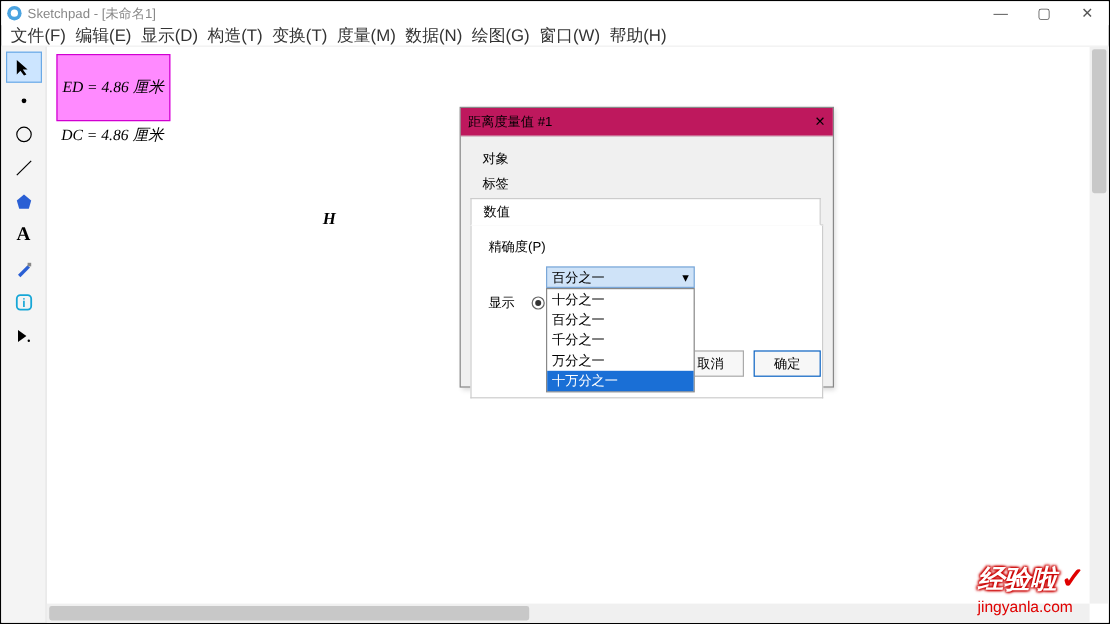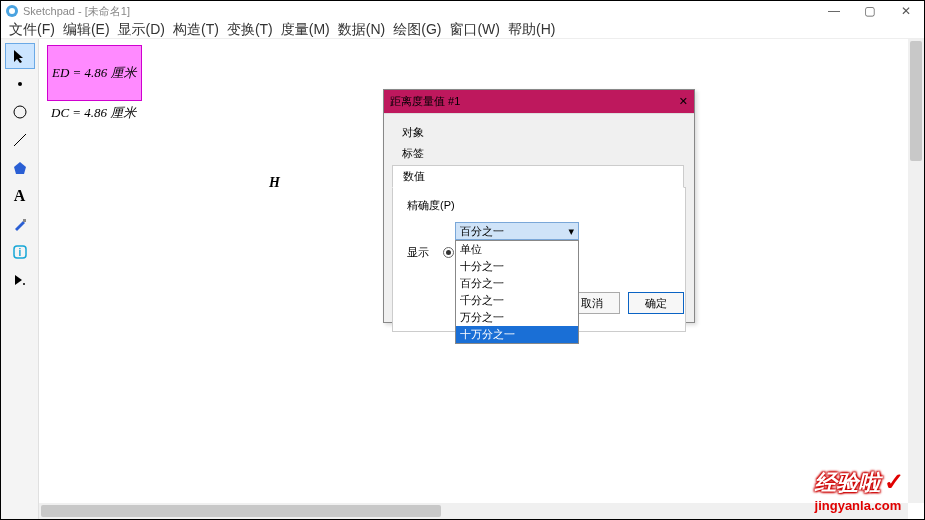--- a/index.html
+++ b/index.html
@@ -54,21 +54,21 @@
 .dialog .radio .dot { width: 11px; height: 11px; border: 1px solid #666; border-radius: 50%; display: inline-flex; align-items: center; justify-content: center;}
 .dialog .radio .dot .inner { width: 5px; height: 5px; background: #333; border-radius: 50%; }
 .dialog .buttons { position: absolute; right: 10px; bottom: 8px; display: flex; gap: 8px;}
 .dialog .buttons button { width: 56px; height: 22px; font-size: 11px; background: #f7f7f7; border: 1px solid #aaa;}
 .dialog .buttons button.primary { border: 1px solid #0a63c4; }
 
 
 .watermark { position: absolute; right: 20px; bottom: 6px; color: #fff; text-shadow: 1px 1px 2px #c00, -1px -1px 2px #c00, 1px -1px 2px #c00, -1px 1px 2px #c00; font-weight: bold; margin-top: 28px;}
 .watermark .big { font-size: 22px; font-style: italic; }
 .watermark .check { color: #e00000; text-shadow: none; font-size: 24px; }
-.watermark .small { font-size: 13px; color: #e00000; text-shadow: none; font-weight: bold;}
+.watermark .small { font-size: 13px; color: #e00000; text-shadow: none; font-weight: normal;}
 </style>
 </head>
 <body>
 
 <div class="titlebar">
   <span class="appicon">
     <svg width="14" height="14">
         <circle cx="7" cy="7" r="6" fill="#4aa3e0"></circle>
         <circle cx="7" cy="7" r="3" fill="#fff"></circle>
       </svg>
@@ -207,21 +207,20 @@
     <div class="tab active">数值</div>
   </div>
   <div class="body">
     <div class="label">精确度(P)</div>
     <div class="combo">
       <div class="sel">
         <span>百分之一</span>
         <span>▾</span>
       </div>
       <div class="dropdown">
-        <div class="opt">单位</div>
         <div class="opt">十分之一</div>
         <div class="opt">百分之一</div>
         <div class="opt">千分之一</div>
         <div class="opt">万分之一</div>
         <div class="opt highlight">十万分之一</div>
       </div>
     </div>
     <div class="show-row">
       <span>显示</span>
       <label class="radio">

